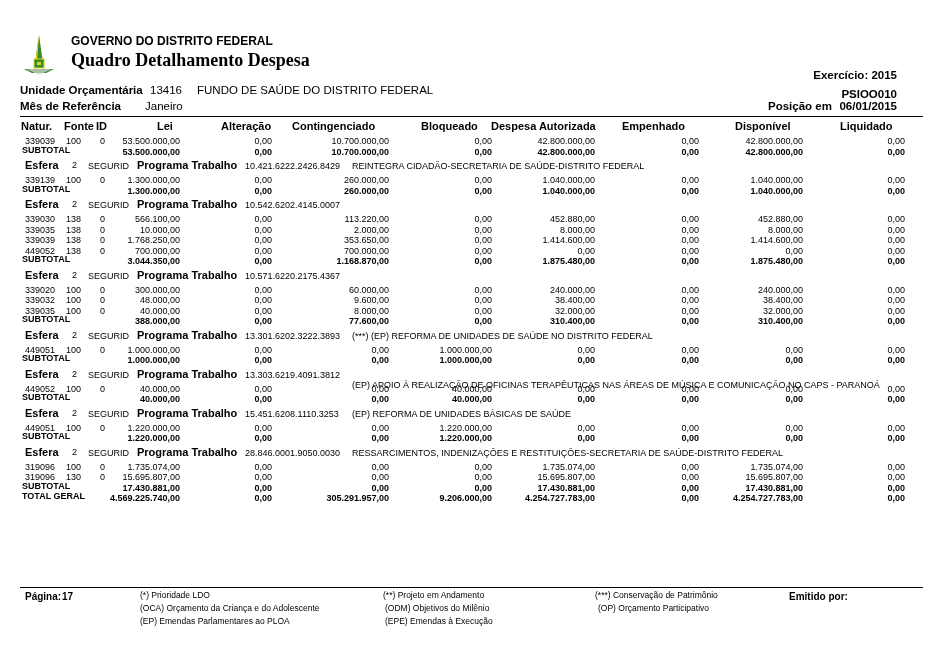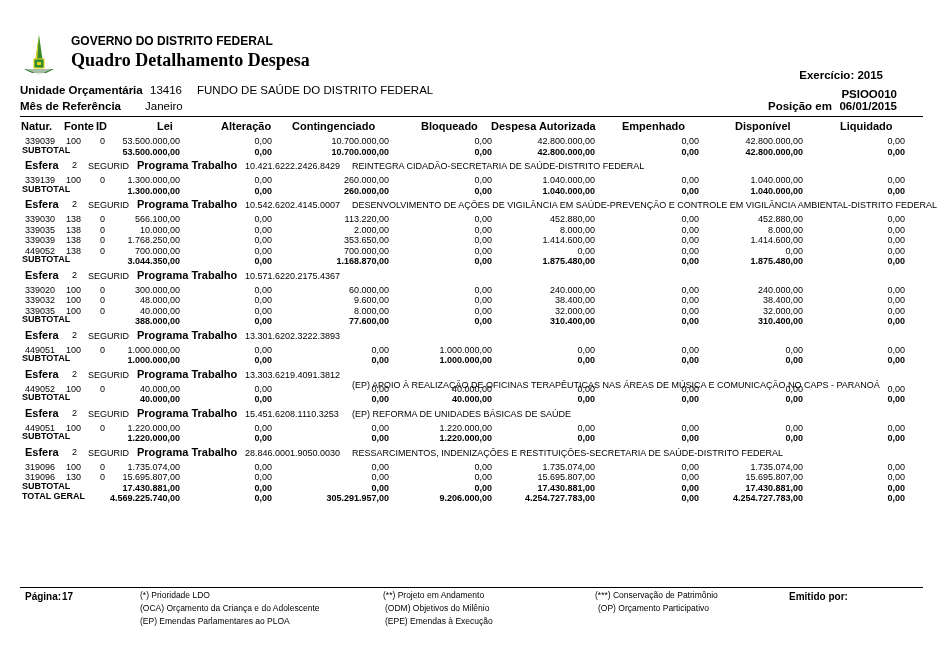--- a/index.html
+++ b/index.html
@@ -39,21 +39,21 @@
 
 <div class="abs gov">GOVERNO DO DISTRITO FEDERAL</div>
 <div class="abs title">Quadro Detalhamento Despesa</div>
 
 <div class="abs hdr-l hdr-b" style="left:20px;top:84px;">Unidade Orçamentária</div>
 <div class="abs hdr-l" style="left:150px;top:84px;">13416</div>
 <div class="abs hdr-l" style="left:197px;top:84px;">FUNDO DE SAÚDE DO DISTRITO FEDERAL</div>
 <div class="abs hdr-l hdr-b" style="left:20px;top:100px;">Mês de Referência</div>
 <div class="abs hdr-l" style="left:145px;top:100px;">Janeiro</div>
 
-<div class="abs hdr-l hdr-b" style="right:60px;top:69px;">Exercício: 2015</div>
+<div class="abs hdr-l hdr-b" style="right:46px;top:69px;">Exercício: 2015</div>
 <div class="abs hdr-l hdr-b" style="right:46px;top:88px;">PSIOO010</div>
 <div class="abs hdr-l hdr-b" style="left:768px;top:100px;">Posição em</div>
 <div class="abs hdr-l hdr-b" style="right:46px;top:100px;">06/01/2015</div>
 
 <div class="rule" style="top:116px;"></div>
 
 <div class="abs colhdr" style="left:21px;">Natur.</div>
 <div class="abs colhdr" style="left:64px;">Fonte</div>
 <div class="abs colhdr" style="left:96px;">ID</div>
 <div class="abs colhdr" style="left:157px;">Lei</div>
@@ -121,21 +121,20 @@
       <span class="r" style="right: 244px;">0,00</span>
       <span class="r" style="right: 140px;">1.040.000,00</span>
       <span class="r" style="right: 38px;">0,00</span>
     </div>
     <div class="esfera" style="top:198px;">
       <span class="esf-lbl" style="left:25px;top:0;">Esfera</span>
       <span style="left:72px;top:1px;">2</span>
       <span style="left:88px;top:2px;">SEGURID</span>
       <span class="prog-lbl" style="left:137px;top:0;">Programa Trabalho</span>
       <span style="left:245px;top:2px;">10.542.6202.4145.0007</span>
-      <span style="left:352px;top:2px;">DESENVOLVIMENTO DE AÇÕES DE VIGILÂNCIA EM SAÚDE-PREVENÇÃO E CONTROLE EM VIGILÂNCIA AMBIENTAL-DISTRITO FEDERAL</span>
     </div>
     <div class="row" style="top:214px;">
       <span style="left:25px;">339030</span>
       <span style="left:66px;">138</span>
       <span style="left:100px;">0</span>
       <span class="r" style="right: 763px;">566.100,00</span>
       <span class="r" style="right: 671px;">0,00</span>
       <span class="r" style="right: 554px;">113.220,00</span>
       <span class="r" style="right: 451px;">0,00</span>
       <span class="r" style="right: 348px;">452.880,00</span>
@@ -249,20 +248,21 @@
       <span class="r" style="right: 244px;">0,00</span>
       <span class="r" style="right: 140px;">310.400,00</span>
       <span class="r" style="right: 38px;">0,00</span>
     </div>
     <div class="esfera" style="top:328.5px;">
       <span class="esf-lbl" style="left:25px;top:0;">Esfera</span>
       <span style="left:72px;top:1px;">2</span>
       <span style="left:88px;top:2px;">SEGURID</span>
       <span class="prog-lbl" style="left:137px;top:0;">Programa Trabalho</span>
       <span style="left:245px;top:2px;">13.301.6202.3222.3893</span>
+      <span style="left:352px;top:2px;">(***) (EP)  REFORMA DE UNIDADES DE SAÚDE NO DISTRITO FEDERAL</span>
     </div>
     <div class="row" style="top:344.5px;">
       <span style="left:25px;">449051</span>
       <span style="left:66px;">100</span>
       <span style="left:100px;">0</span>
       <span class="r" style="right: 763px;">1.000.000,00</span>
       <span class="r" style="right: 671px;">0,00</span>
       <span class="r" style="right: 554px;">0,00</span>
       <span class="r" style="right: 451px;">1.000.000,00</span>
       <span class="r" style="right: 348px;">0,00</span>

